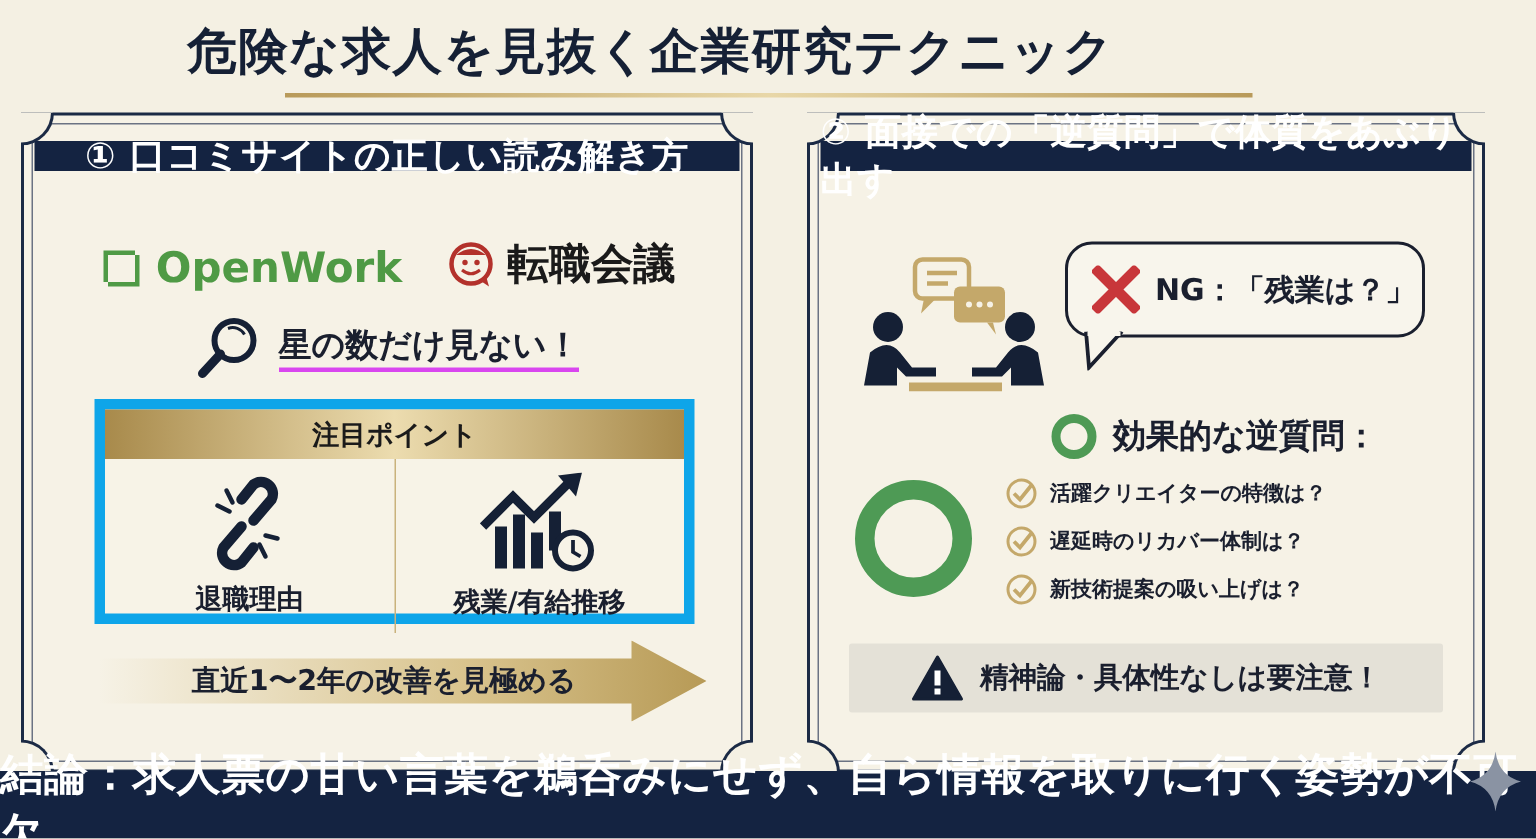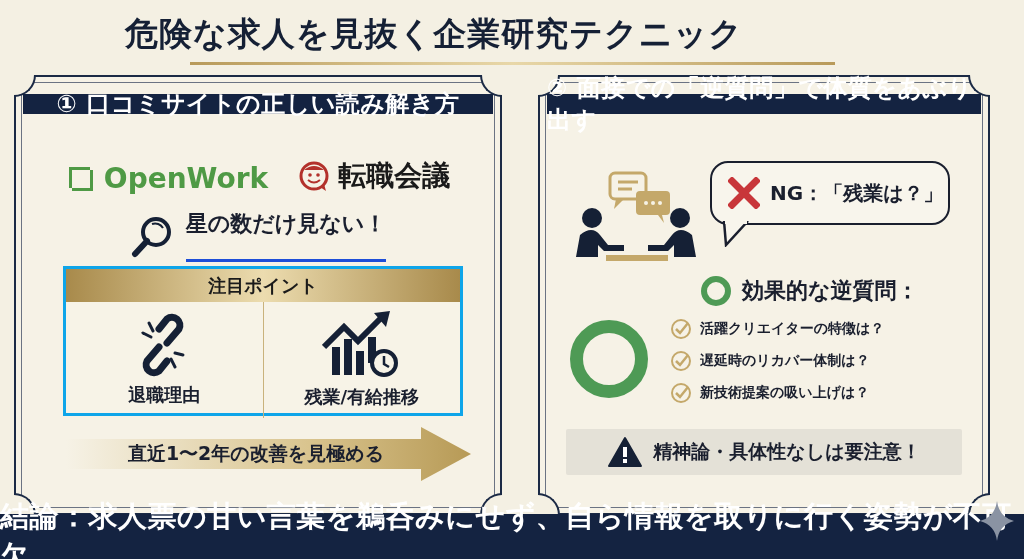--- a/index.html
+++ b/index.html
@@ -39,24 +39,24 @@
   .panel-header {
     position: absolute; top: 17px; left: 7px; right: 7px; height: 20px;
     background: #142341; color: #fff; font-size: 24px; font-weight: bold;
     display: flex; align-items: center; justify-content: center; letter-spacing: 0.5px;
   }
   
   .logos { position: absolute; top: 80px; left: 0; right: 0; display: flex; justify-content: center; gap: 30px; align-items: flex-end; }
   .logo-openwork { display: flex; align-items: center; gap: 8px; color: #4f9a45; font-size: 28px; font-weight: bold; }
   .logo-tenshoku { display: flex; align-items: center; gap: 8px; color: #1a1a1a; font-size: 28px; font-weight: bold; }
   .star-note { position: absolute; top: 132px; left: 0; right: 0; display: flex; justify-content: center; align-items: center; gap: 12px; }
-  .star-note .txt { font-size: 22px; font-weight: bold; padding-bottom: 20px; border-bottom: 3px solid #1d4ed8; }
+  .star-note .txt { font-size: 22px; font-weight: bold; padding-bottom: 0; border-bottom: 3px solid #d946ef; }
   .points {
     position: absolute; top: 189px; left: 47px; width: 400px; height: 150px;
-    border: 3px solid #0ea5e9; background: #f7f3e7;
+    border: 7px solid #0ea5e9; background: #f7f3e7;
   }
   .points-head {
     height: 33px; background: linear-gradient(90deg, #a88a4b, #ecdcaf 50%, #a88a4b);
     display: flex; align-items: center; justify-content: center;
     font-size: 18px; font-weight: bold; color: #1a1a1a;
   }
   .points-body { display: flex; height: 116px; }
   .point { flex: 1; display: flex; flex-direction: column; align-items: center; justify-content: center; gap: 6px; font-size: 18px; font-weight: bold; }
   .point + .point { border-left: 1px solid #c9b27c; }
   .arrow {

